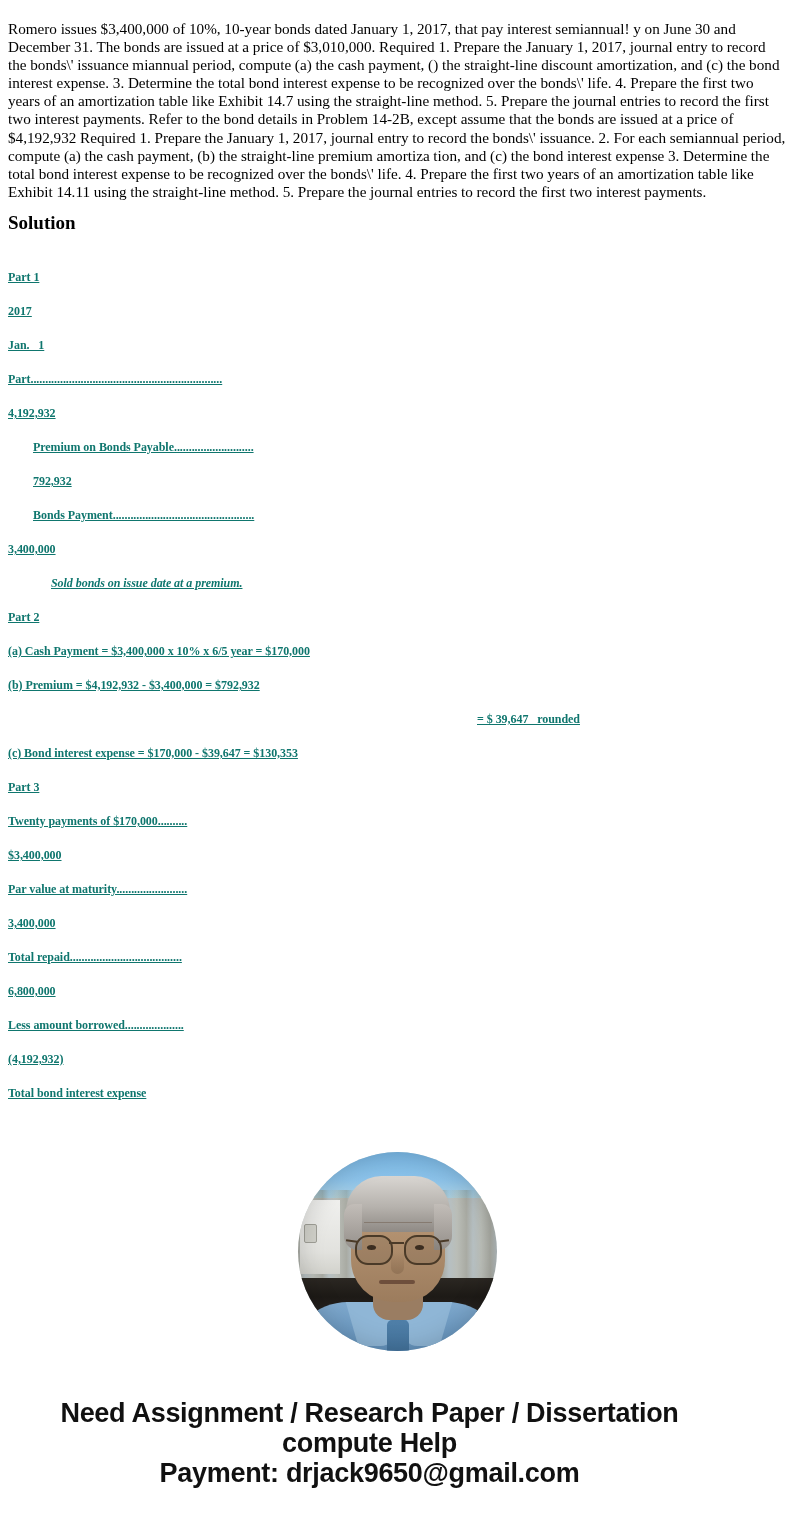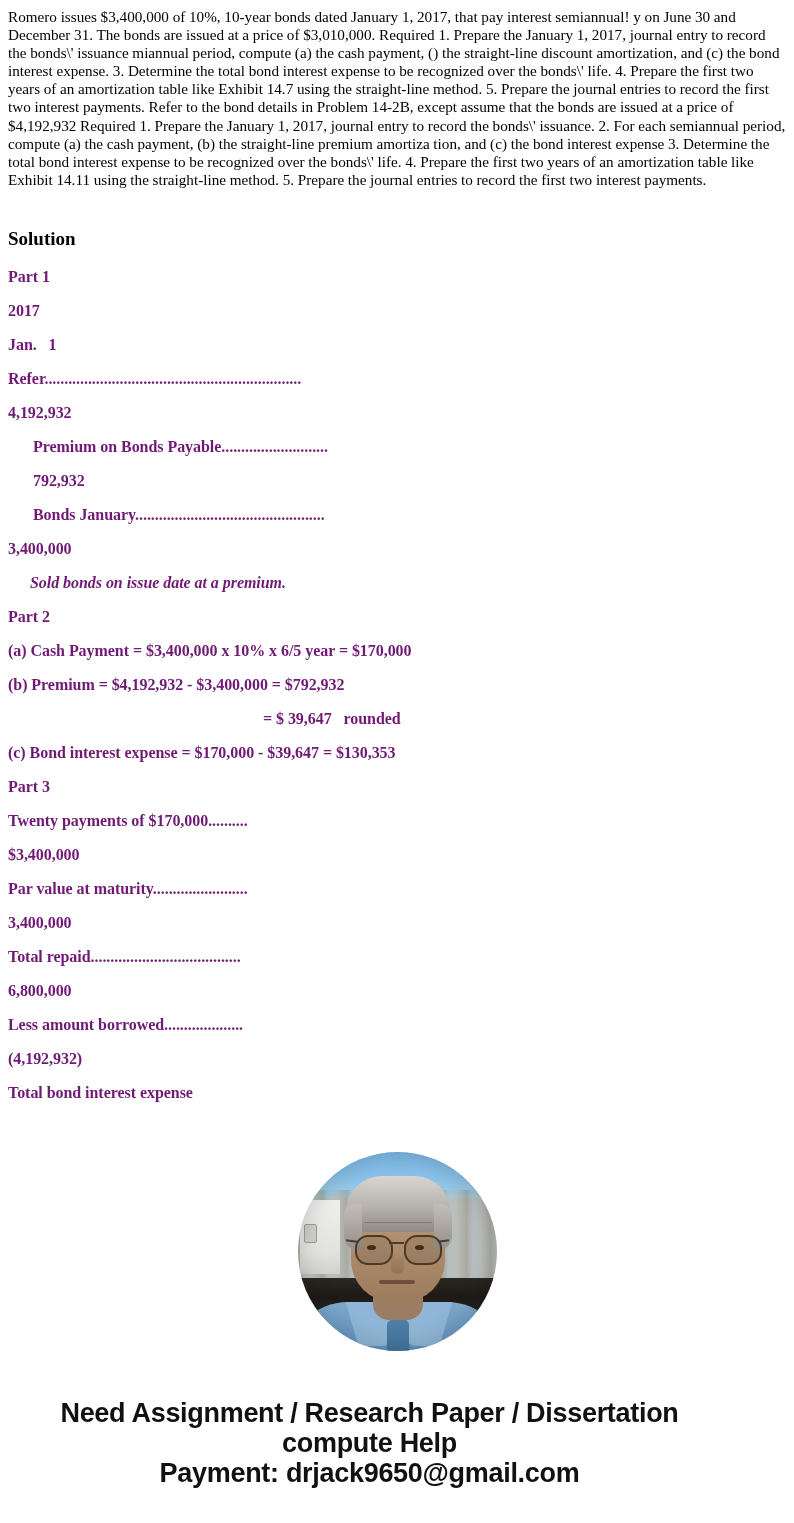--- a/index.html
+++ b/index.html
@@ -13,21 +13,21 @@
     position: relative;
     overflow: hidden;
     font-family: "Liberation Serif", "DejaVu Serif", serif;
     color: #000000;
   }
 
   
   .question-block {
     position: absolute;
     left: 8px;
-    top: 8px;
+    top: 20px;
     width: 778px;
   }
   .question-text {
     font-family: "Liberation Serif", "DejaVu Serif", serif;
     font-size: 15.2px;
     line-height: 18.1px;
     font-weight: 400;
     text-align: left;
     color: #000;
     margin: 0;
@@ -39,51 +39,53 @@
     position: absolute;
     left: 0;
     top: 212px;
     width: 794px;
     height: 913px;            
     overflow: hidden;
   }
   .solution-heading {
     position: absolute;
     left: 8px;
-    top: 16px;
+    top: 0;
     font-size: 19px;
     font-weight: 700;
     line-height: 22px;
     margin: 0;
     font-family: "Liberation Serif", "DejaVu Serif", serif;
   }
 
   .sol-lines {
     position: absolute;
     left: 0;
     top: 48px;
     width: 794px;
   }
   .sol-line {
     font-family: "Liberation Serif", "DejaVu Serif", serif;
-    font-size: 16px;
+    font-size: 12px;
     font-weight: 700;
     line-height: 34px;
     height: 34px;
     padding-left: 8px;
     white-space: pre;
-    color: #701a75;
+    color: #0f766e;
     letter-spacing: -0.05px;
+    text-decoration: underline;
   }
   .sol-line.ind1 { padding-left: 33px; }
   .sol-line.ind2 { padding-left: 30px; }
-  .sol-line.ind3 { padding-left: 263px; }
+  .sol-line.ind3 { padding-left: 263px; text-align: center; }
   .sol-line.italic {
     font-style: italic;
     padding-left: 30px;
+    margin-left: 21px;
   }
 
   
   .avatar-wrap {
     position: absolute;
     left: 298px;
     top: 1152px;
     width: 199px;
     height: 199px;
   }
@@ -266,25 +268,25 @@
 <div class="question-block">
   <p class="question-text">Romero issues $3,400,000 of 10%, 10-year bonds dated January 1, 2017, that pay interest semiannual! y on June 30 and December 31. The bonds are issued at a price of $3,010,000. Required 1. Prepare the January 1, 2017, journal entry to record the bonds\' issuance miannual period, compute (a) the cash payment, () the straight-line discount amortization, and (c) the bond interest expense. 3. Determine the total bond interest expense to be recognized over the bonds\' life. 4. Prepare the first two years of an amortization table like Exhibit 14.7 using the straight-line method. 5. Prepare the journal entries to record the first two interest payments. Refer to the bond details in Problem 14-2B, except assume that the bonds are issued at a price of $4,192,932 Required 1. Prepare the January 1, 2017, journal entry to record the bonds\' issuance. 2. For each semiannual period, compute (a) the cash payment, (b) the straight-line premium amortiza tion, and (c) the bond interest expense 3. Determine the total bond interest expense to be recognized over the bonds\' life. 4. Prepare the first two years of an amortization table like Exhibit 14.11 using the straight-line method. 5. Prepare the journal entries to record the first two interest payments.</p>
 </div>
 
 <div class="solution-area">
   <h2 class="solution-heading">Solution</h2>
   <div class="sol-lines" id="sol-lines">
       <div class="sol-line">Part 1</div>
       <div class="sol-line">2017</div>
       <div class="sol-line">Jan.   1</div>
-      <div class="sol-line">Refer.................................................................</div>
+      <div class="sol-line">Part.................................................................</div>
       <div class="sol-line">4,192,932</div>
       <div class="sol-line ind1">Premium on Bonds Payable...........................</div>
       <div class="sol-line ind1">792,932</div>
-      <div class="sol-line ind1">Bonds January................................................</div>
+      <div class="sol-line ind1">Bonds Payment................................................</div>
       <div class="sol-line">3,400,000</div>
       <div class="sol-line ind2 italic">Sold bonds on issue date at a premium.</div>
       <div class="sol-line">Part 2</div>
       <div class="sol-line">(a) Cash Payment = $3,400,000 x 10% x 6/5 year = $170,000</div>
       <div class="sol-line">(b) Premium = $4,192,932 - $3,400,000 = $792,932</div>
       <div class="sol-line ind3">= $ 39,647   rounded</div>
       <div class="sol-line">(c) Bond interest expense = $170,000 - $39,647 = $130,353</div>
       <div class="sol-line">Part 3</div>
       <div class="sol-line">Twenty payments of $170,000..........</div>
       <div class="sol-line">$3,400,000</div>

